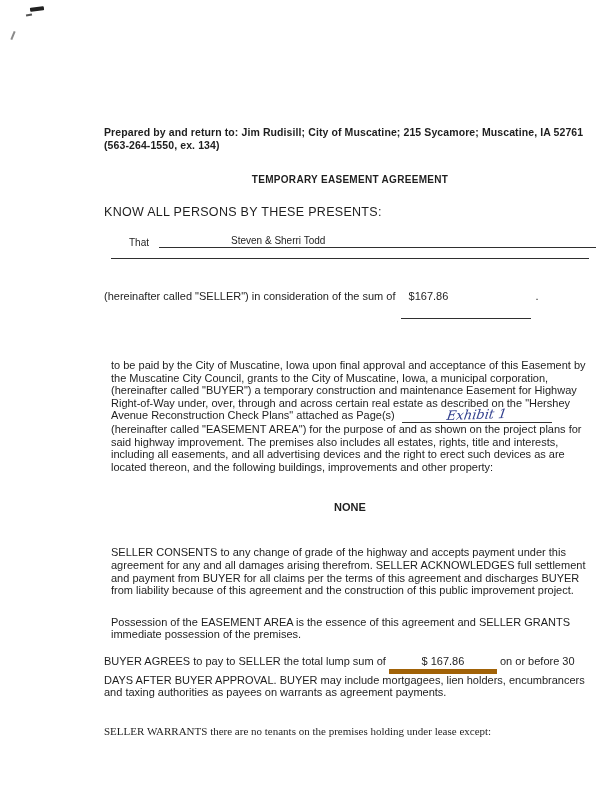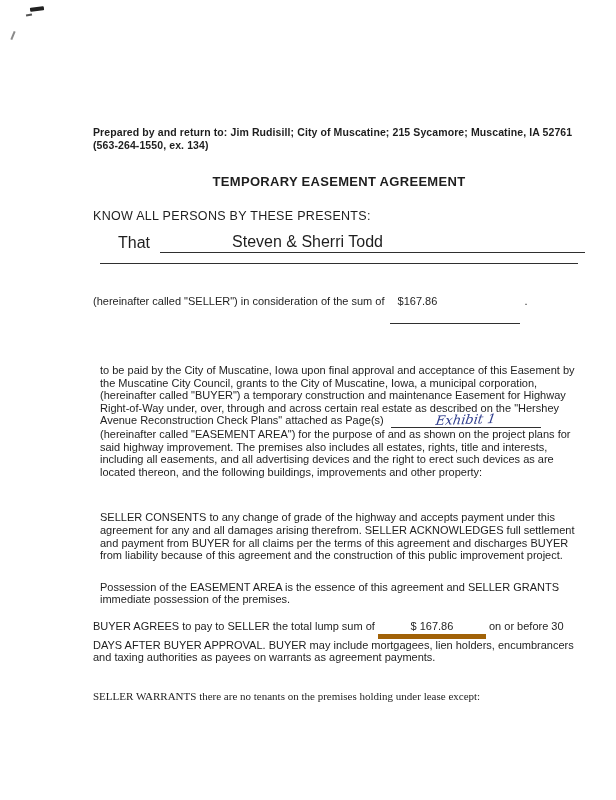--- a/index.html
+++ b/index.html
@@ -11,36 +11,36 @@
     overflow:hidden;
     font-family:"Liberation Sans", sans-serif;
     color:#1e1e1e;
   }
   
   .artifact { position:absolute; background:#222; }
   .a1 { left:30px; top:7px; width:14px; height:4px; transform:rotate(-7deg); border-radius:1px; }
   .a1b { left:26px; top:14px; width:6px; height:2px; background:#555; transform:rotate(-10deg); }
   .a2 { left:12px; top:31px; width:2px; height:9px; background:#8a8a8a; transform:rotate(22deg); }
 
-  .content { position:absolute; left:93px; top:126px; width:492px; }
+  .content { position:absolute; left:104px; top:126px; width:492px; }
 
   .prepared { font-size:10.5px; font-weight:bold; line-height:12.5px; letter-spacing:.1px; }
 
   .title {
     margin-top:23px;
-    font-size:13px; font-weight:bold;
+    font-size:10px; font-weight:bold;
     text-align:center; letter-spacing:.3px;
   }
 
   .presents { margin-top:20px; font-size:12.5px; letter-spacing:.3px; }
 
   .body { font-size:11px; line-height:12.6px; }
   .indent { margin-left:7px; width:483px; }
 
-  .that-row { margin-top:10px; display:flex; align-items:center; font-size:16px; }
+  .that-row { margin-top:16px; display:flex; align-items:flex-end; font-size:10px; }
   .that-label { margin-left:25px; margin-right:10px; }
   .name-fill {
     flex:1 1 auto;
     border-bottom:1px solid #2f2f2f;
     padding-left:72px; padding-bottom:1px;
   }
   .blank-line { margin-top:10px; margin-left:7px; width:478px; border-bottom:1px solid #2f2f2f; height:1px; }
 
   .consideration { margin-top:31px; font-size:11px; }
   .amount-fill {
@@ -117,20 +117,21 @@
 
     <p class="body indent grant">
       <span>to be paid by the City of Muscatine, Iowa upon final approval and acceptance of this Easement by the Muscatine City Council, grants to the City of Muscatine, Iowa, a municipal corporation, (hereinafter called "BUYER") a temporary construction and maintenance Easement for Highway Right-of-Way under, over, through and across certain real estate as described on the "Hershey Avenue Reconstruction Check Plans" attached as Page(s)</span>
       <span class="exhibit-fill">
         <span class="handwriting">Exhibit 1</span>
       </span>
     </p>
 
     <p class="body indent grant-cont">(hereinafter called "EASEMENT AREA") for the purpose of and as shown on the project plans for said highway improvement. The premises also includes all estates, rights, title and interests, including all easements, and all advertising devices and the right to erect such devices as are located thereon, and the following buildings, improvements and other property:</p>
 
+    <p class="none">NONE</p>
 
     <p class="body indent consents">SELLER CONSENTS to any change of grade of the highway and accepts payment under this agreement for any and all damages arising therefrom. SELLER ACKNOWLEDGES full settlement and payment from BUYER for all claims per the terms of this agreement and discharges BUYER from liability because of this agreement and the construction of this public improvement project.</p>
 
     <p class="body indent possession">Possession of the EASEMENT AREA is the essence of this agreement and SELLER GRANTS immediate possession of the premises.</p>
 
     <p class="body buyer">
       <span>BUYER AGREES to pay to SELLER the total lump sum of</span>
       <span class="lump-fill">
         <span>$ 167.86</span>
       </span>

